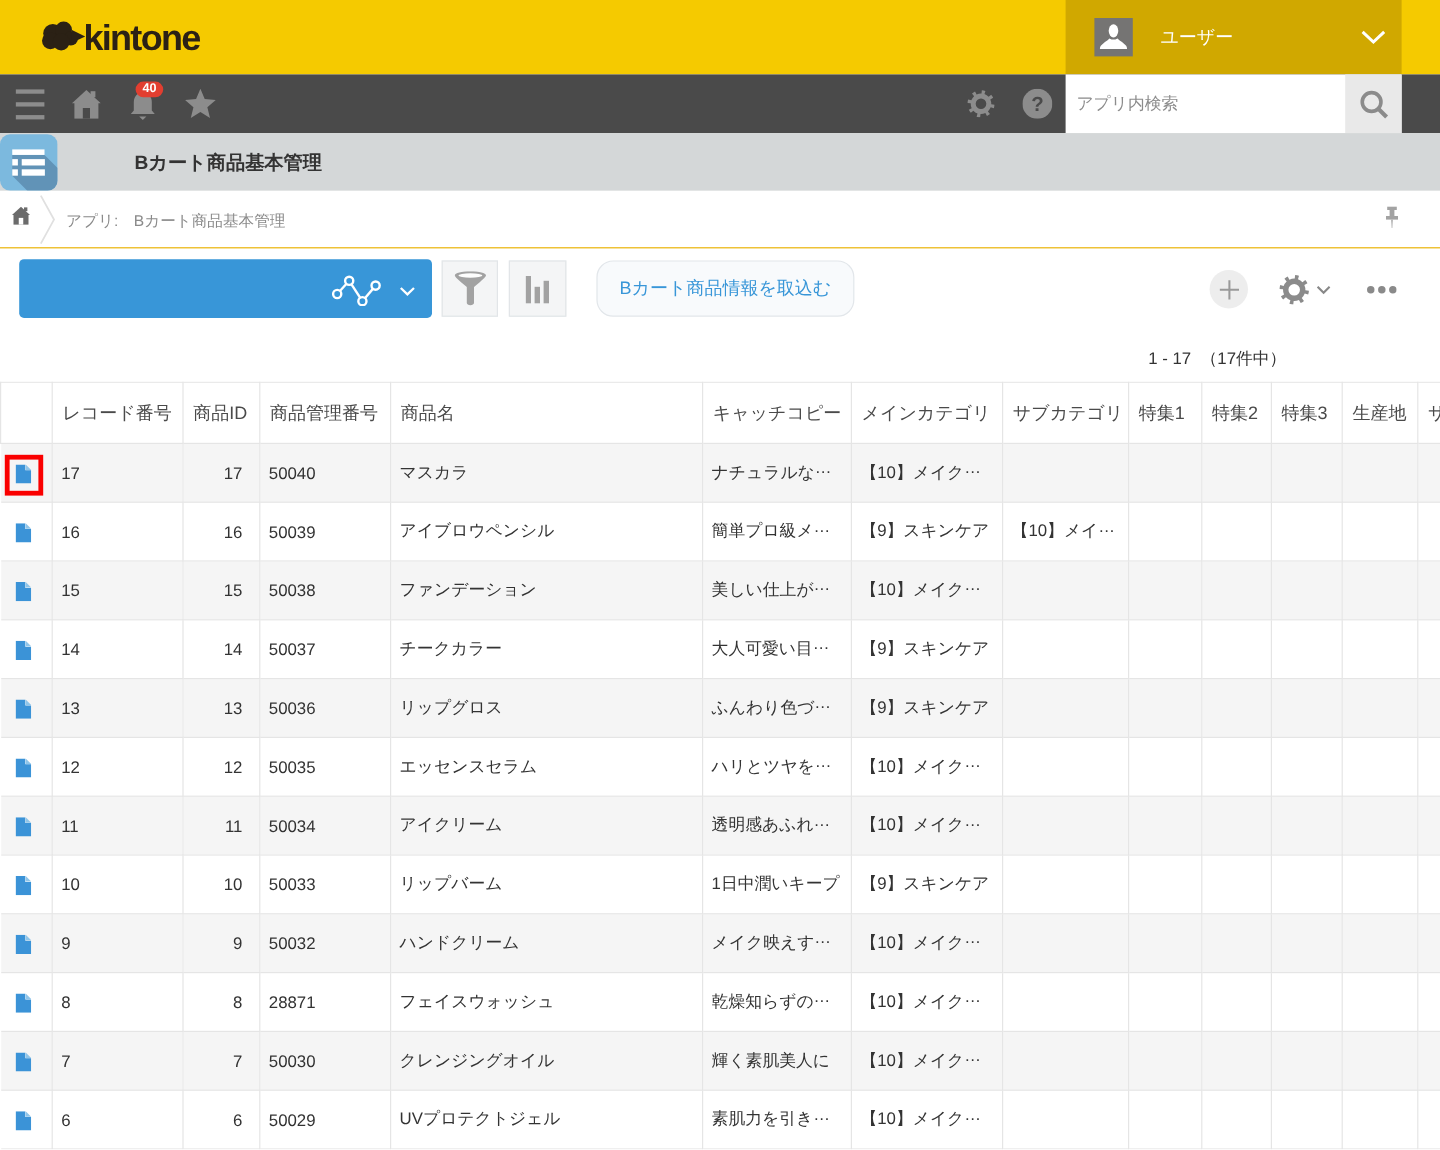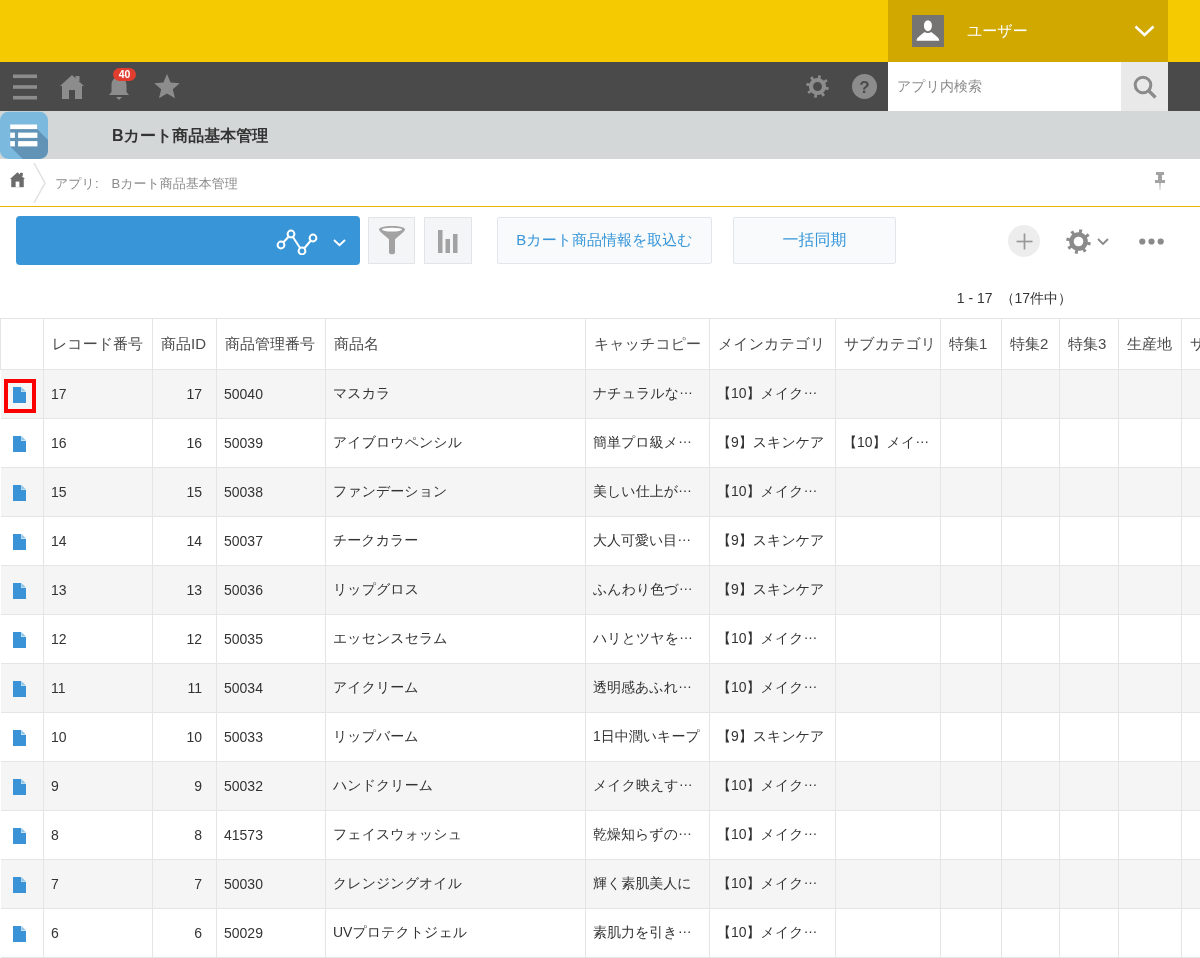--- a/index.html
+++ b/index.html
@@ -29,40 +29,53 @@
 
 .breadcrumb { position:absolute; left:0; top:159px; width:1200px; height:48px; background:#fff; border-bottom:1px solid #eab308; }
 .bctext { position:absolute; left:55px; top:16px; font-size:13px; color:#8a8a8a; }
 
 
 .toolbar { position:absolute; left:0; top:208px; width:1200px; height:110px; background:#fff; }
 .viewsel { position:absolute; left:16px; top:8px; width:344px; height:49px; background:#3896d8; border-radius:4px; }
 .viewsel .white { position:absolute; left:5px; top:5px; width:247px; height:39px; background:#fff; }
 .viewsel .vtext { position:absolute; left:51px; top:11px; color:#3896d8; font-size:13px; }
 .toolbtn { position:absolute; top:9px; height:47px; background:#f4f5f6; border:1px solid #e2e5e8; display:flex; align-items:center; justify-content:center; }
-.bigbtn { position:absolute; top:9px; height:47px; background:#f8fafc; border:1px solid #e2e6ea; border-radius:2px; color:#3896d8; font-size:15px; display:flex; align-items:center; justify-content:center; }
+.bigbtn { position:absolute; top:9px; height:47px; background:#f8fafc; border:1px solid #e2e6ea; border-radius:14px; color:#3896d8; font-size:15px; display:flex; align-items:center; justify-content:center; }
 .pluscircle { position:absolute; left:1008px; top:17px; width:32px; height:32px; border-radius:16px; background:#ededed; display:flex; align-items:center; justify-content:center; }
 .count { position:absolute; right:128px; top:82px; font-size:14px; color:#333; }
 
 
 .tablewrap { position:absolute; left:0; top:318px; width:1200px; height:640px; overflow:hidden; }
 table { border-collapse:collapse; table-layout:fixed; width:1245px; }
 th, td { border:1px solid #e5e5e5; border-left:none; overflow:hidden; white-space:nowrap; }
 i.e { font-style:normal; position:relative; top:-4px; letter-spacing:-1px; }
 th { height:51px; font-weight:normal; font-size:15px; color:#4a4a4a; text-align:left; padding:0 0 0 8px; background:#fff; }
 td { height:49px; font-size:14px; color:#333; padding:0 0 0 7px; }
 tr.g td { background:#f5f5f5; }
 td.num { text-align:right; padding:0 14px 0 0; }
 td.icn { padding:0; text-align:center; }
 th.first { border-left:1px solid #e5e5e5; }
 </style>
 </head>
 <body>
 
 <div class="topbar">
+  <div class="logo">
+    <svg width="145" height="36" viewBox="0 0 145 36">
+      <g fill="#2b2115">
+        <circle cx="12" cy="13" r="8"></circle>
+        <circle cx="21" cy="10" r="7"></circle>
+        <circle cx="27" cy="17" r="6"></circle>
+        <circle cx="10" cy="19" r="7"></circle>
+        <circle cx="19" cy="20" r="7"></circle>
+        <polygon points="28,10 39,15.5 27,21"></polygon>
+        <text x="37.5" y="27" font-size="30" font-weight="bold" font-family="Liberation Sans, sans-serif" letter-spacing="-1.4">kintone</text>
+      </g>
+    </svg>
+  </div>
   <div class="userarea">
     <div class="avatar">
       <svg width="32" height="32" viewBox="0 0 32 32">
         <g fill="#fff">
           <ellipse cx="15.9" cy="10.7" rx="4.0" ry="5.5"></ellipse>
           <path d="M12.5,17 C11.5,18.2 10,19 8.8,20 L6,22.4 C5,23.3 4.6,24.2 4.6,25.8 L27.2,25.8 C27.2,24.2 26.8,23.3 25.8,22.4 L23,20 C21.8,19 20.3,18.2 19.3,17 C18,17.8 17,18 15.9,18 C14.8,18 13.8,17.8 12.5,17 Z"></path>
         </g>
       </svg>
     </div>
     <div class="username">ユーザー</div>
@@ -206,21 +219,20 @@
   <div class="toolbtn" style="left:424px; width:48px;">
     <svg width="20" height="24" viewBox="0 0 20 24">
       <g fill="#a2a2a2">
           <rect x="0" y="1" width="4.5" height="23"></rect>
           <rect x="7.5" y="10" width="4.5" height="14"></rect>
           <rect x="15" y="5" width="4.5" height="19"></rect>
         </g>
     </svg>
   </div>
   <div class="bigbtn" style="left:497px; width:215px;">Bカート商品情報を取込む</div>
-  <div class="bigbtn" style="left:733px; width:163px; font-size:16px;">一括同期</div>
 
   <div class="pluscircle">
     <svg width="17" height="17" viewBox="0 0 17 17">
         <g stroke="#999" stroke-width="1.7">
           <line x1="8.5" y1="0.5" x2="8.5" y2="16.5"></line>
           <line x1="0.5" y1="8.5" x2="16.5" y2="8.5"></line>
         </g>
       </svg>
   </div>
   <div style="position:absolute; left:1066px; top:21px;">
@@ -436,21 +448,21 @@
           <td></td>
           <td></td>
         </tr>
 <tr>
           <td class="icn"><svg class="doc" width="13" height="16" viewBox="0 0 13 16" style="vertical-align:middle;margin-right:4px;margin-top:1px;">
               <path d="M0,0 H8.1 V4.9 H13 V16 H0 Z" fill="#3b93d7"></path>
               <path d="M8.4,0 L13,4.6 H8.4 Z" fill="#8fc5e9"></path>
             </svg></td>
           <td>8</td>
           <td class="num">8</td>
-          <td>41573</td>
+          <td>28871</td>
           <td>フェイスウォッシュ</td>
           <td>乾燥知らずの<i class="e">…</i></td>
           <td>【10】メイク<i class="e">…</i></td>
           <td></td>
           <td></td>
           <td></td>
           <td></td>
           <td></td>
           <td></td>
         </tr>

